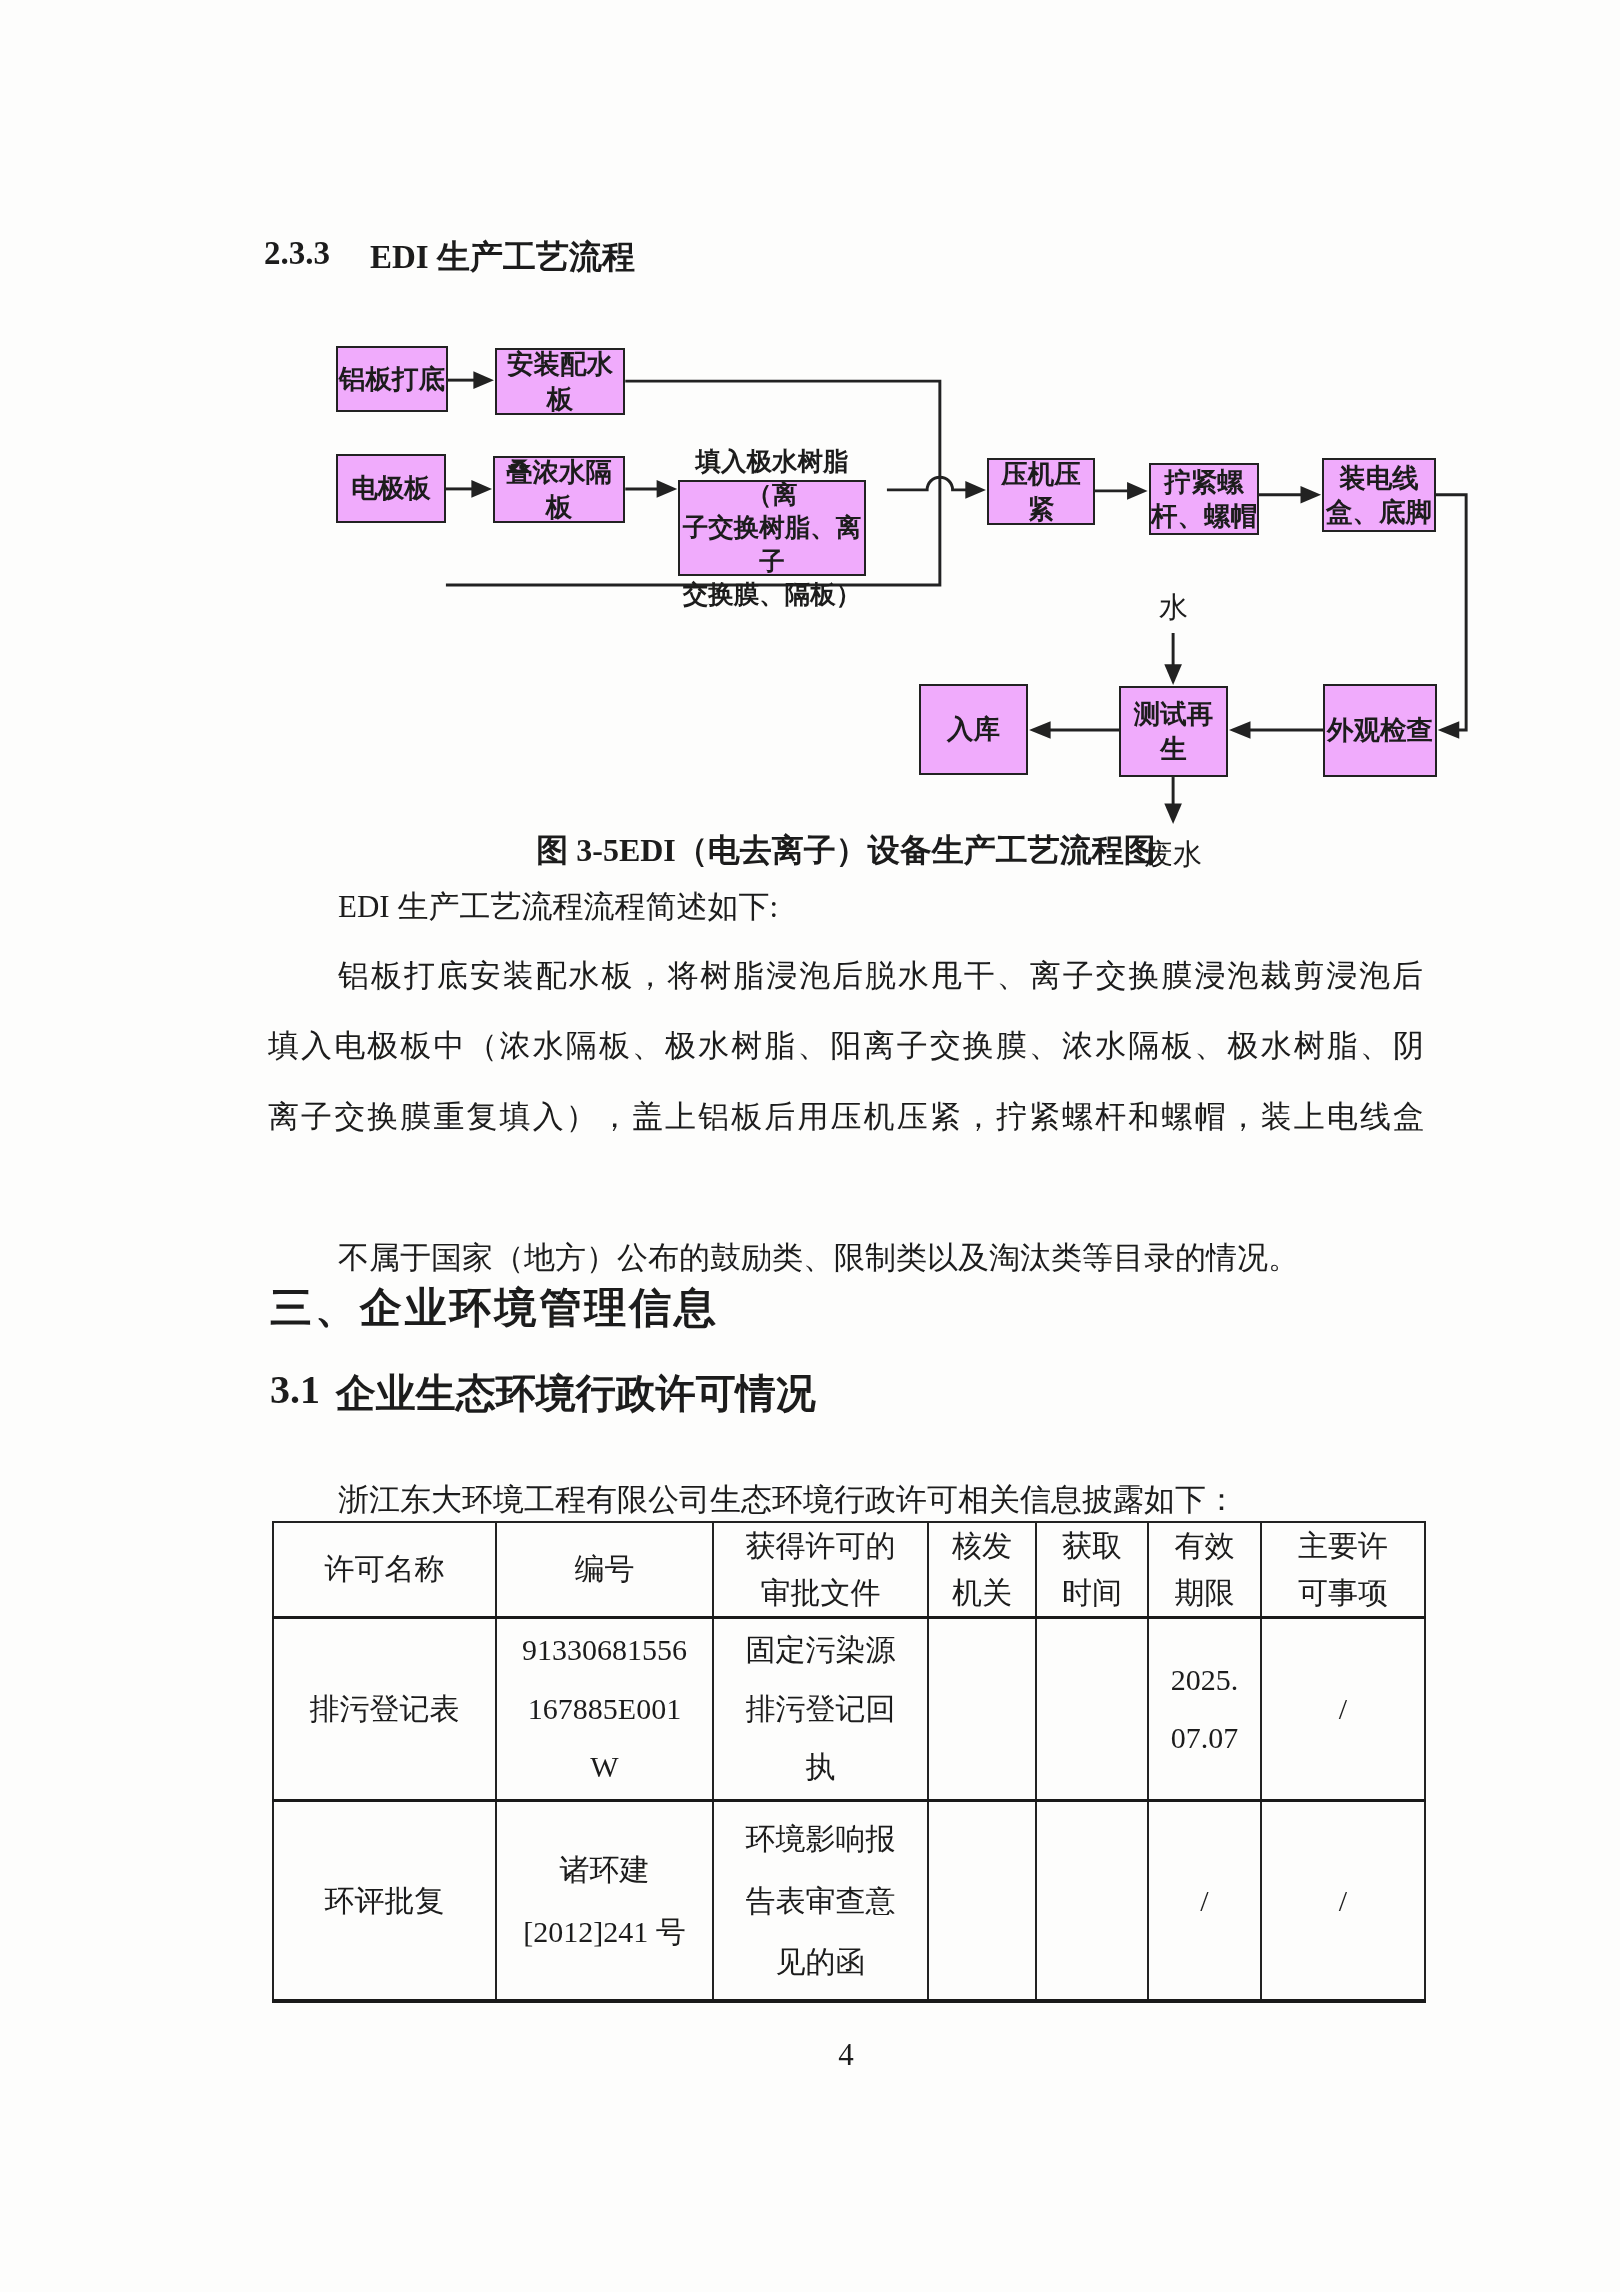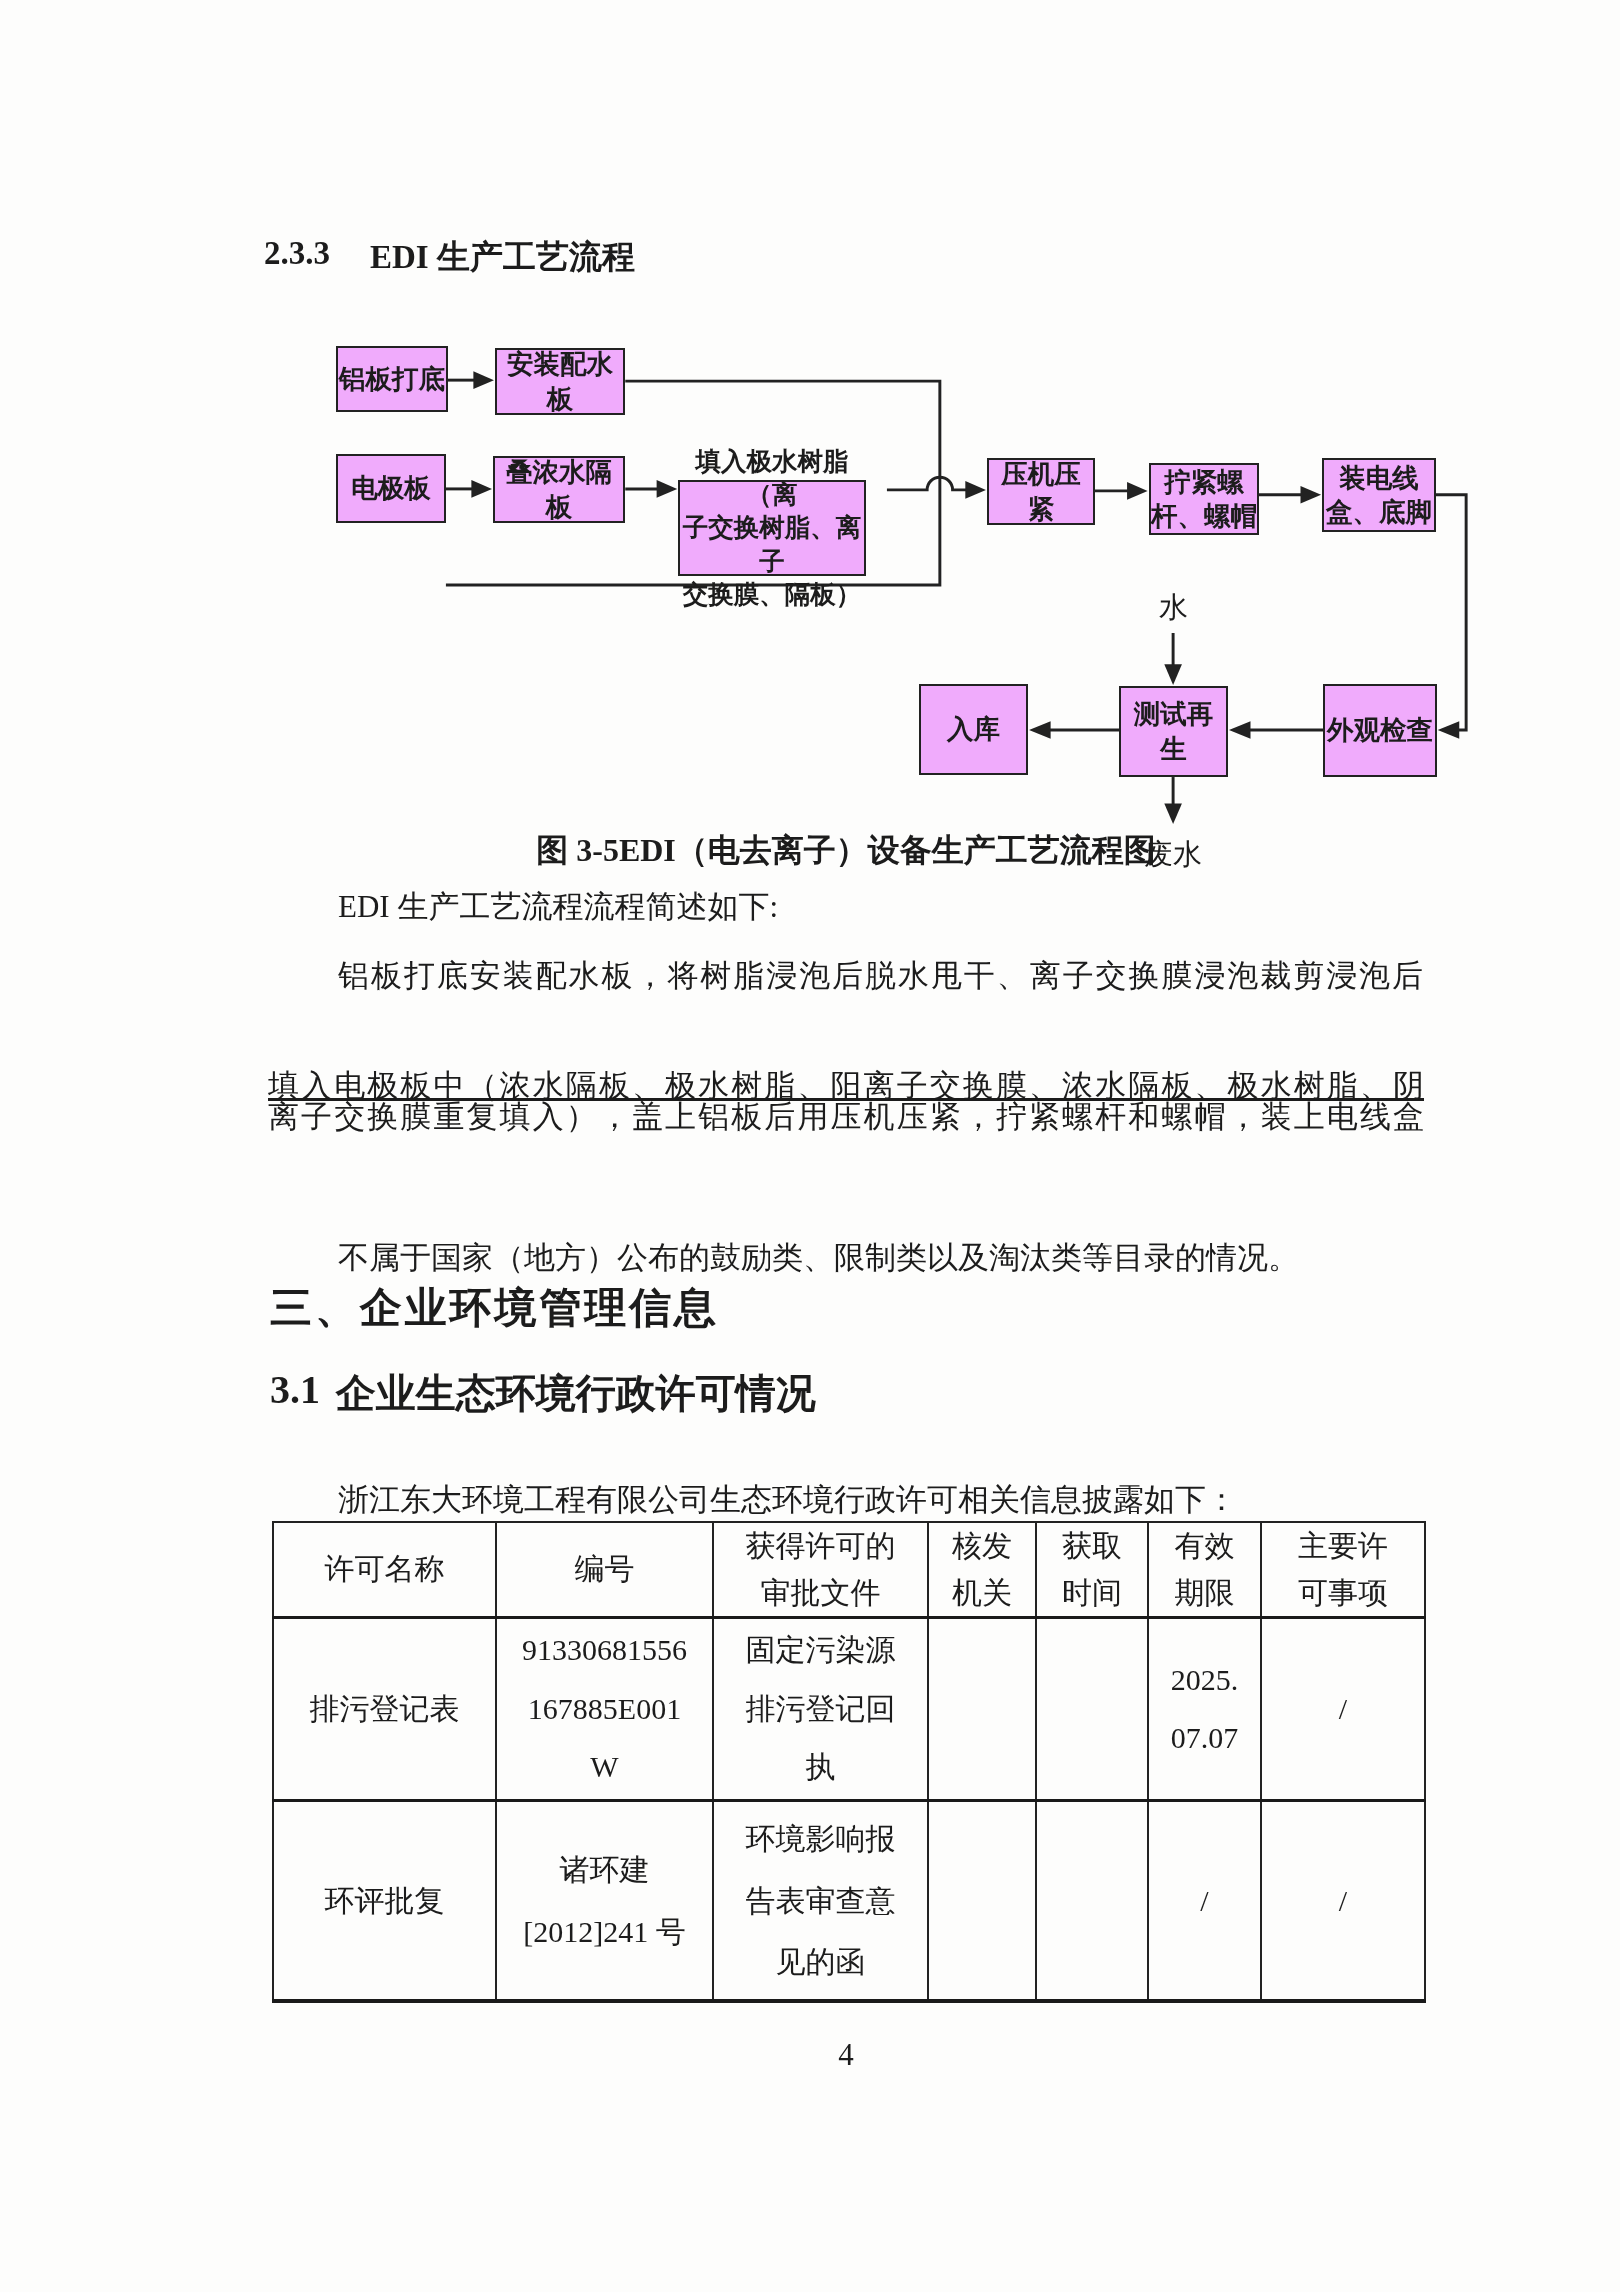--- a/index.html
+++ b/index.html
@@ -115,21 +115,21 @@
   <div class="fbox" style="left:1119px;top:686px;width:109px;height:91px;"><span>测试再生</span></div>
   <div class="fbox" style="left:1323px;top:684px;width:114px;height:93px;"><span>外观检查</span></div>
 
   <div class="flabel" style="left:1144px;top:588px;width:59px;">水</div>
   <div class="flabel" style="left:1129px;top:835px;width:88px;">废水</div>
 
   <div class="abs caption">图 3-5EDI（电去离子）设备生产工艺流程图</div>
 
   <div class="abs bodyline" style="left:338px;top:888px;">EDI 生产工艺流程流程简述如下:</div>
   <div class="abs bodyline just" style="left:338px;top:957px;width:1085px;">铝板打底安装配水板，将树脂浸泡后脱水甩干、离子交换膜浸泡裁剪浸泡后</div>
-  <div class="abs bodyline just" style="left:268px;top:1067px;width:1156px;text-decoration:underline;">填入电极板中（浓水隔板、极水树脂、阳离子交换膜、浓水隔板、极水树脂、阴</div>
+  <div class="abs bodyline just" style="left:268px;top:1027px;width:1156px;">填入电极板中（浓水隔板、极水树脂、阳离子交换膜、浓水隔板、极水树脂、阴</div>
   <div class="abs bodyline just" style="left:268px;top:1098px;width:1156px;">离子交换膜重复填入），盖上铝板后用压机压紧，拧紧螺杆和螺帽，装上电线盒</div>
   <div class="abs bodyline" style="left:338px;top:1239px;">不属于国家（地方）公布的鼓励类、限制类以及淘汰类等目录的情况。</div>
 
   <div class="abs h3">三、企业环境管理信息</div>
 
   <div class="abs h31">
     <span>3.1</span>
     <span>企业生态环境行政许可情况</span>
   </div>
   <div class="abs bodyline" style="left:338px;top:1457px;margin-top:24px;">浙江东大环境工程有限公司生态环境行政许可相关信息披露如下：</div>

